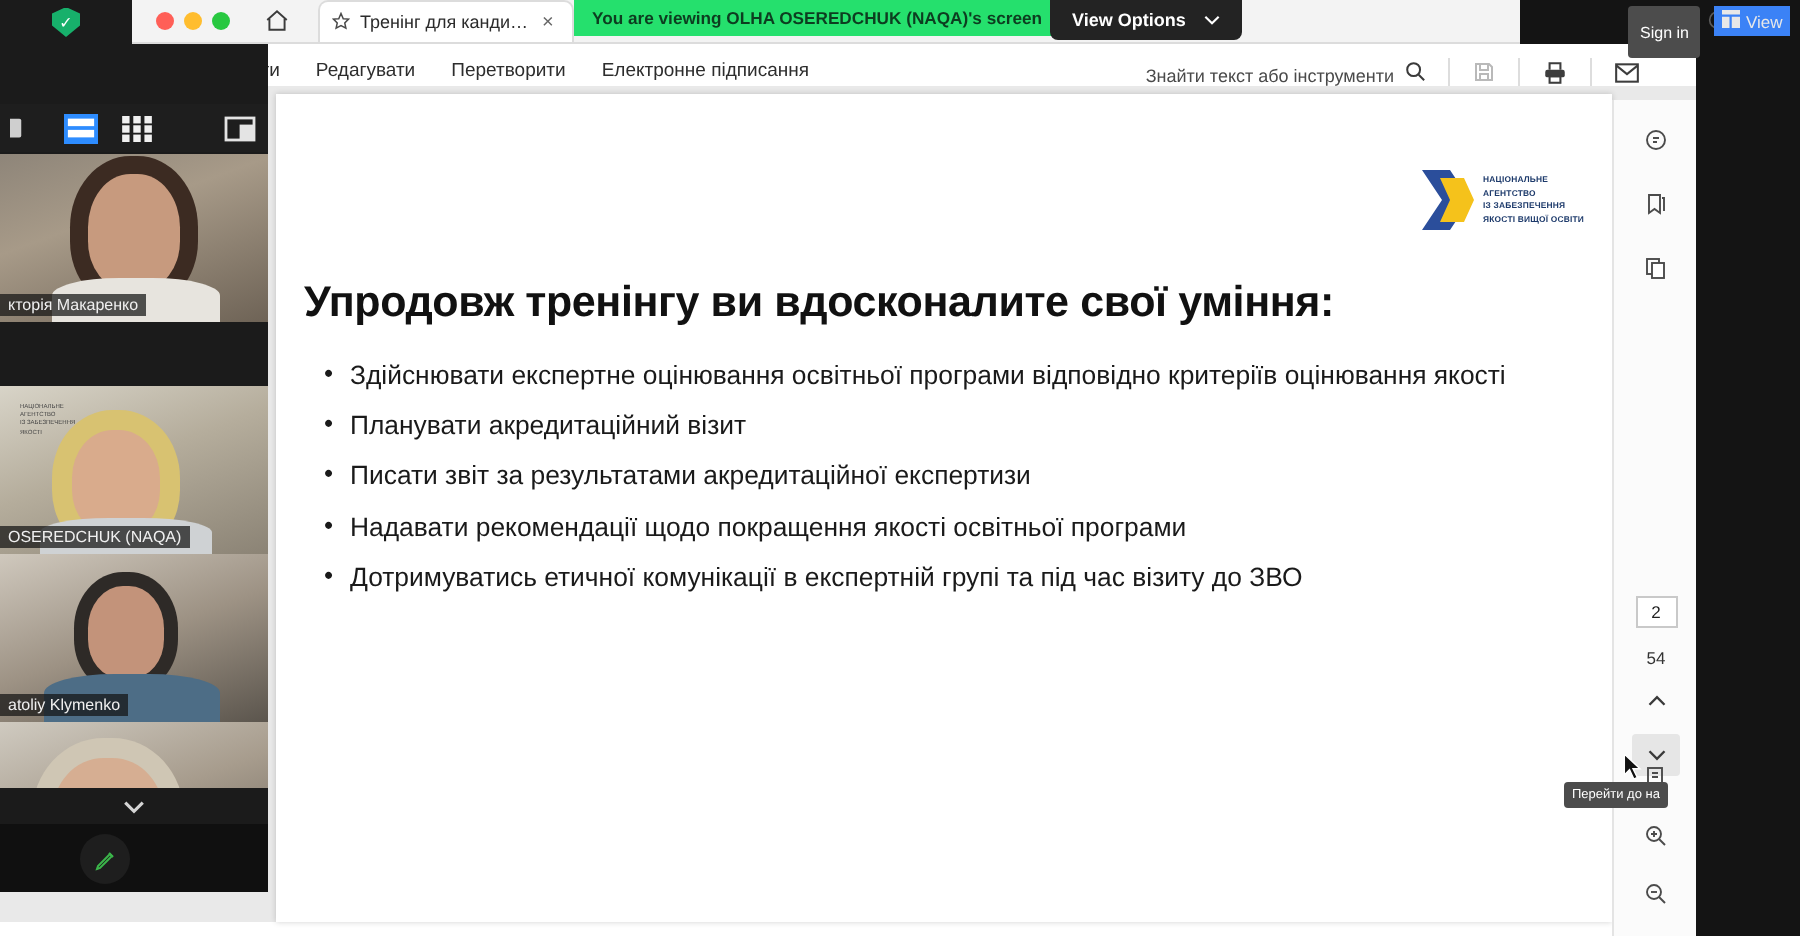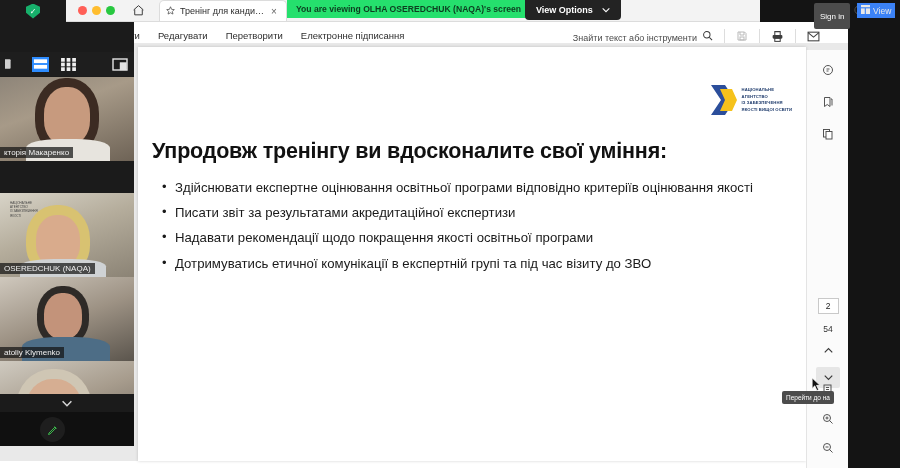--- a/index.html
+++ b/index.html
@@ -298,20 +298,21 @@
             <div>АГЕНТСТВО</div>
             <div>ІЗ ЗАБЕЗПЕЧЕННЯ</div>
             <div>ЯКОСТІ ВИЩОЇ ОСВІТИ</div>
           </div>
         </div>
 
         <div class="slide-title">Упродовж тренінгу ви вдосконалите свої уміння:</div>
 
         <ul class="slide-list">
           <li>Здійснювати експертне оцінювання освітньої програми відповідно критеріїв оцінювання якості</li>
+          <li>Планувати акредитаційний візит</li>
           <li>Писати звіт за результатами акредитаційної експертизи</li>
           <li>Надавати рекомендації щодо покращення якості освітньої програми</li>
           <li>Дотримуватись етичної комунікації в експертній групі та під час візиту до ЗВО</li>
         </ul>
       </div>
     </div>
 
     <div class="right-rail">
       <div class="rail-icon">
         <svg width="12" height="12" viewBox="0 0 24 24" fill="none" stroke="#4b4b4b" stroke-width="1.9">

